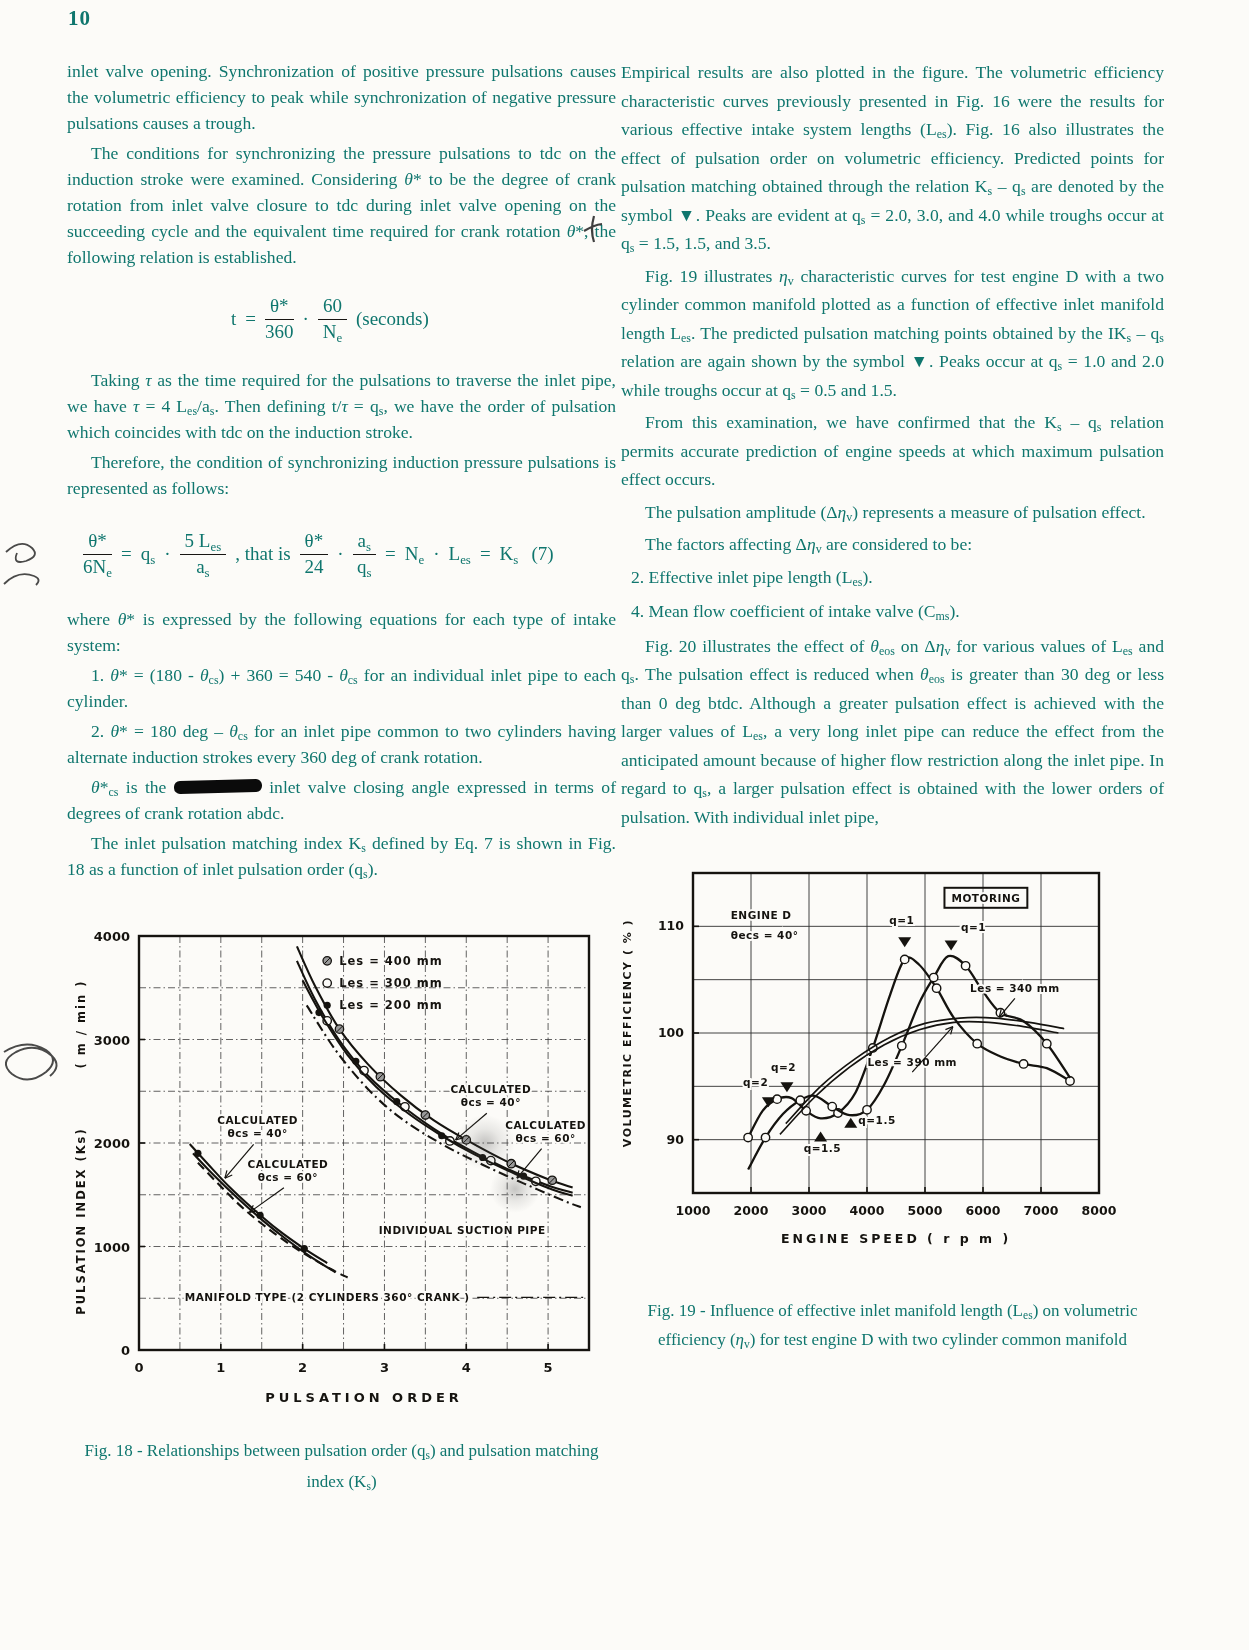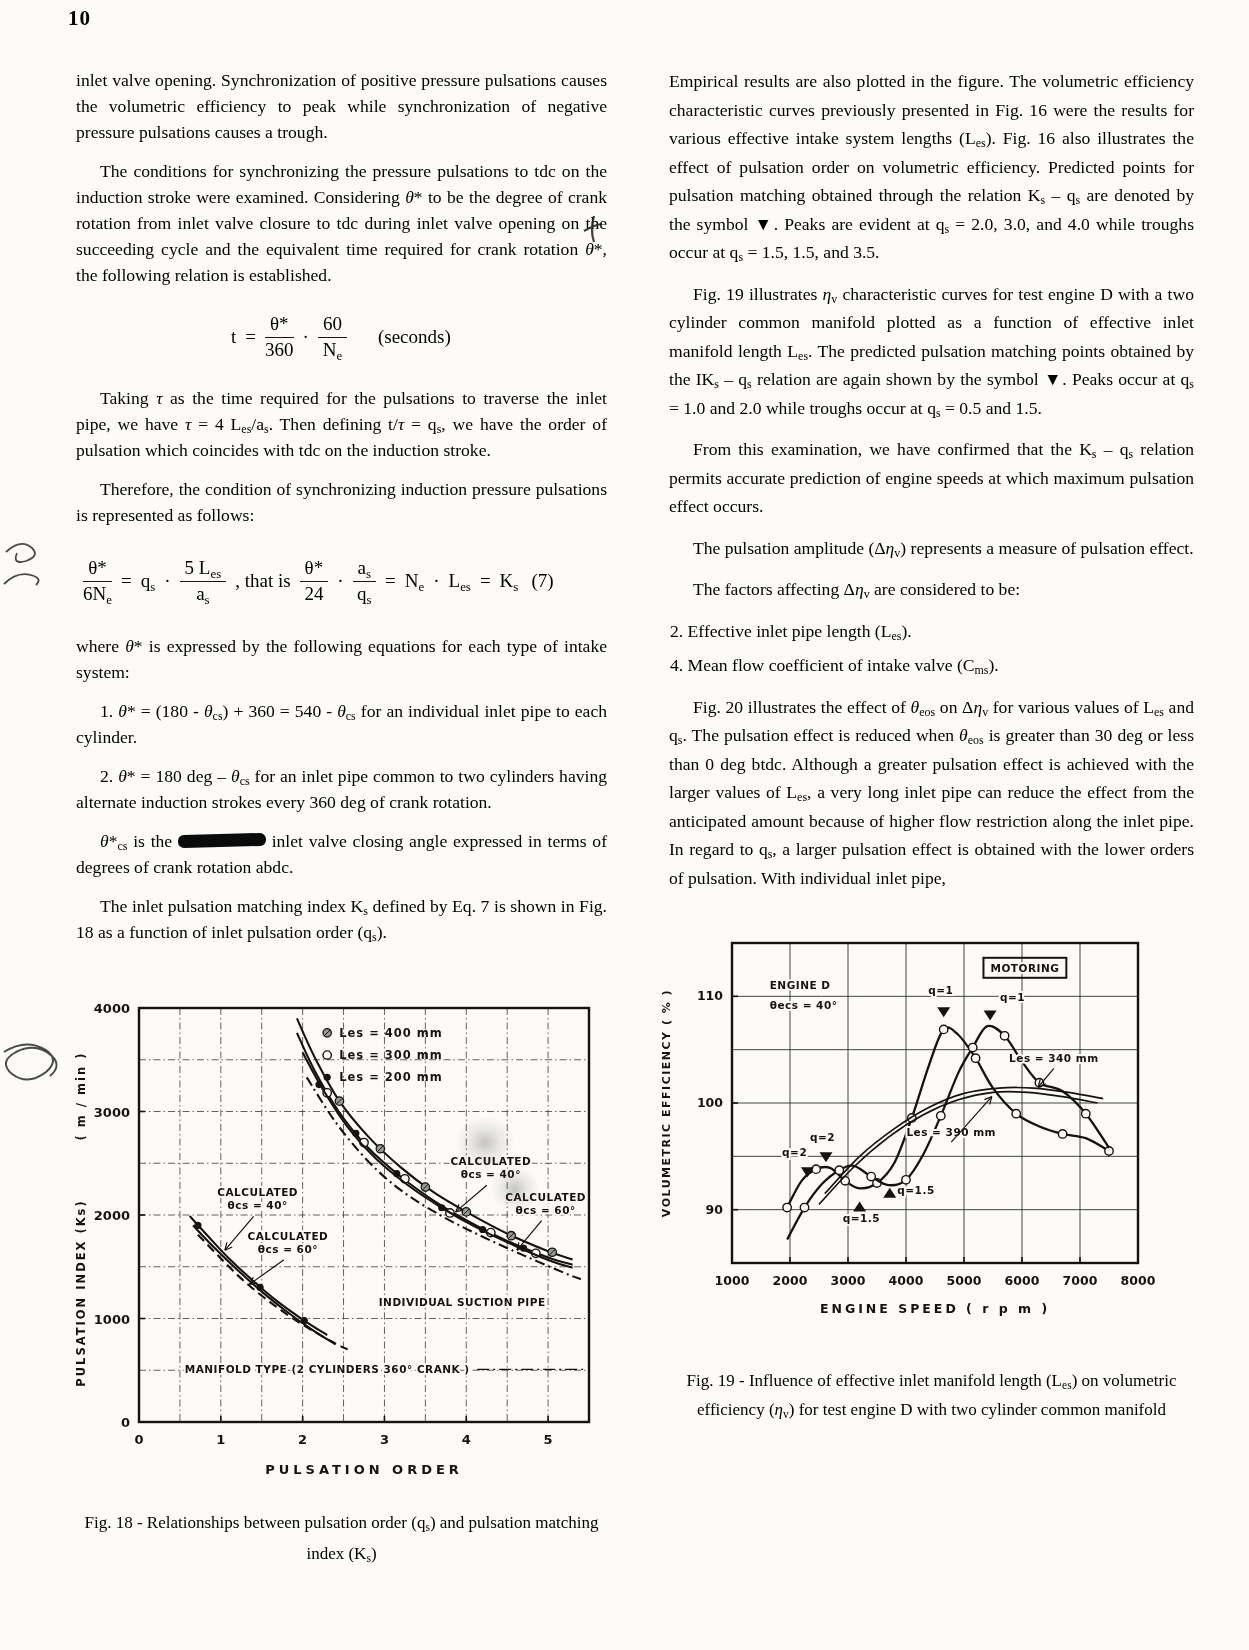--- a/index.html
+++ b/index.html
@@ -1,33 +1,33 @@
 <!DOCTYPE html>
 <html><head>
 <meta charset="utf-8">
 <style>
   html,body{margin:0;padding:0;background:#e8e6e0;}
   .page{position:relative;width:1249px;height:1650px;background:#fcfbf8;margin:0 auto;
-        font-family:"Liberation Serif", serif;color:#000000;overflow:hidden;}
+        font-family:"Liberation Serif", serif;color:#0f766e;overflow:hidden;}
   .page-number{position:absolute;left:68px;top:6px;font-size:21px;font-weight:bold;letter-spacing:1px;}
   .col{position:absolute;top:54px;text-align:justify;}
   .col.left{left:63px;width:557px;}
-  .col.right{left:656px;width:551px;}
-  p{margin:13px;font-size:17.6px;line-height:26px;}
+  .col.right{left:617px;width:551px;}
+  p{margin:4px;font-size:17.6px;line-height:26px;}
   .col.right p{line-height:28.5px;}
   .ind{text-indent:24px;}
   sub{font-size:68%;line-height:0;vertical-align:-0.28em;}
   i{font-style:italic;}
   .equation{display:flex;align-items:center;gap:9px;font-size:19px;margin:26px 0 24px 0;line-height:1.1;}
   .equation.eq1{padding-left:168px;}
   .equation.eq7{padding-left:20px;margin:30px 0 28px 0;}
   .frac{display:inline-flex;flex-direction:column;align-items:center;vertical-align:middle;}
   .frac .num{display:block;border-bottom:1.8px solid #181613;padding:0 5px 2px;}
   .frac .den{display:block;padding-top:2px;}
-  .eqtail{margin-left:22px;}
+  .eqtail{margin-left:0;}
   .eqnum{margin-left:4px;}
   .factor{margin:4px 0 6px 14px;}
   .gap-s{margin-top:2px;}
   .redact{display:inline-block;width:88px;height:13px;background:#0b0b0b;border-radius:6px;
           transform:rotate(-1.5deg);vertical-align:baseline;}
   .caption{font-size:17px;line-height:31px;text-align:center;margin-top:14px;}
   figure{margin:0;}
   .smudge{position:absolute;border-radius:50%;pointer-events:none;
           background:radial-gradient(closest-side, rgba(70,70,70,.30), rgba(90,90,90,.12), rgba(0,0,0,0));}
   .overlay{position:absolute;left:0;top:0;pointer-events:none;}

